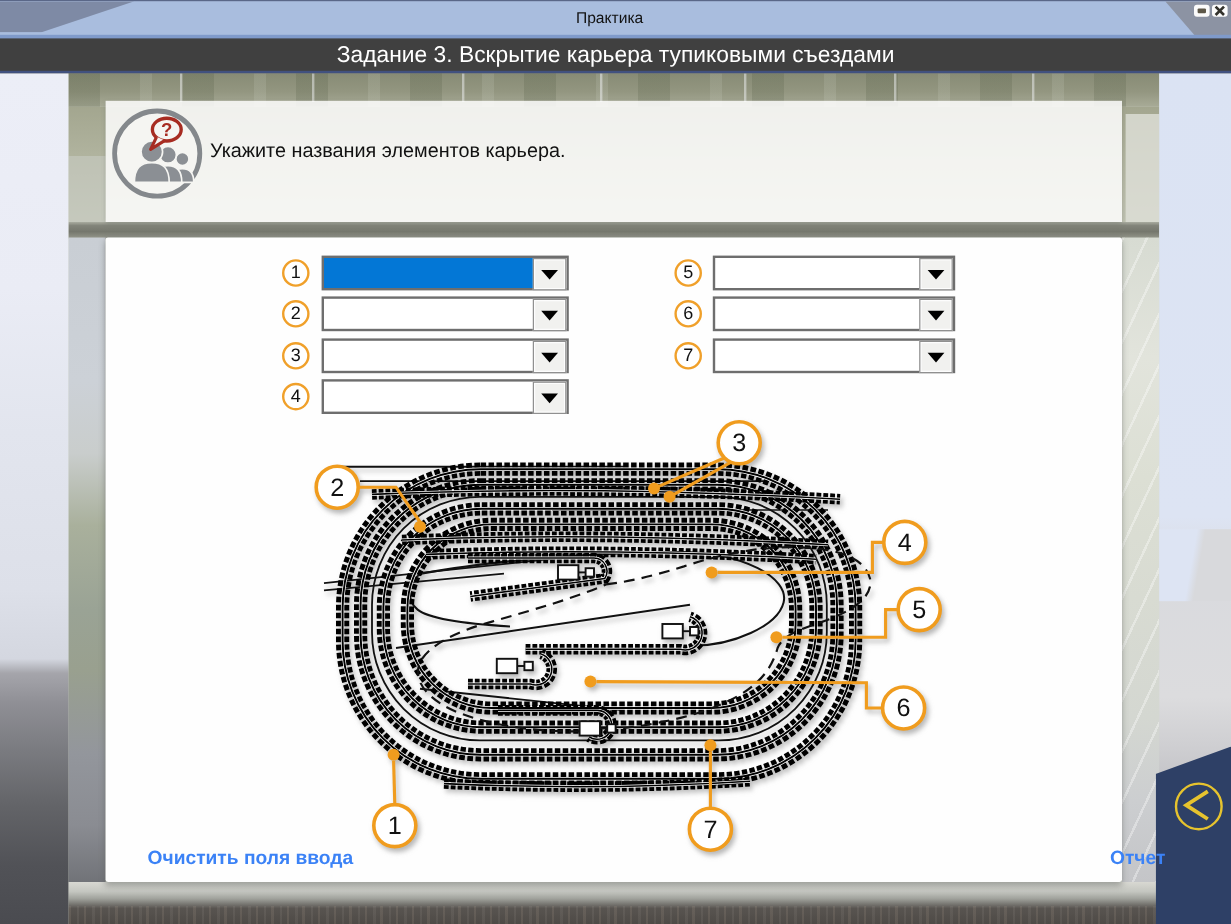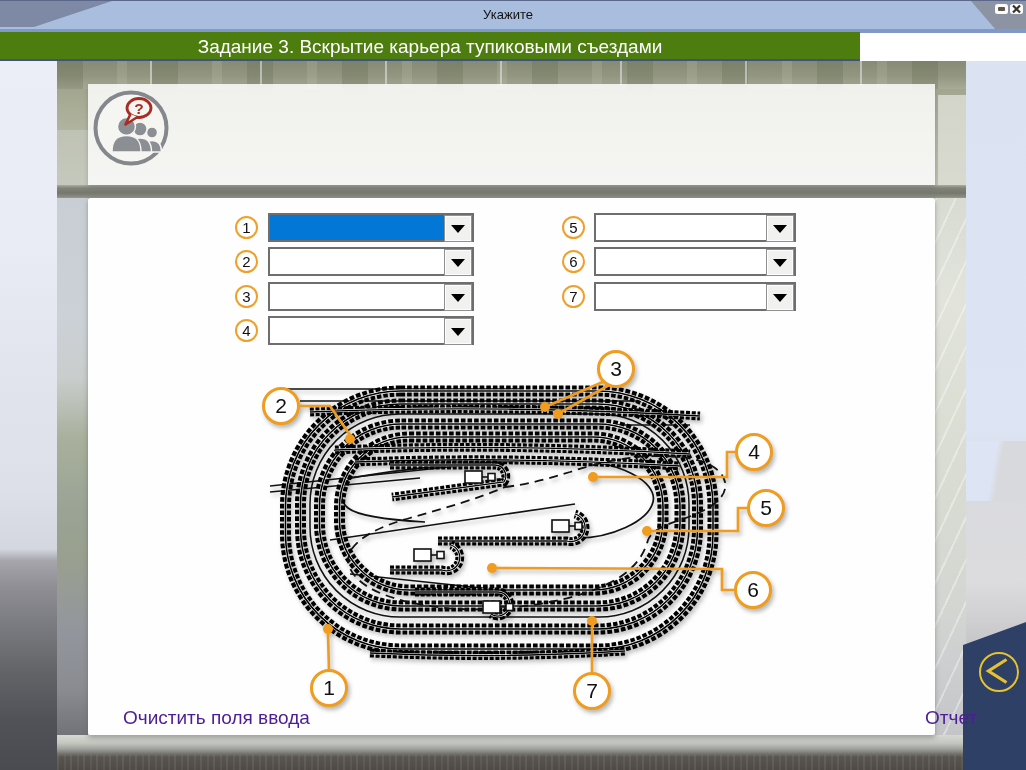--- a/index.html
+++ b/index.html
@@ -8,21 +8,21 @@
 #topbar{left:0;top:0;width:1026px;height:32px;background:#a9bdde;border-top:1px solid #5a6788;box-sizing:border-box;}
 #topbar .diagL{position:absolute;left:0;top:0;width:112px;height:26px;background:#7e8aa5;clip-path:polygon(0 0,112px 0,34px 26px,0 26px);}
 #topbar .diagR{position:absolute;right:0;top:0;width:70px;height:29px;background:#8c93a3;clip-path:polygon(15px 0,70px 0,70px 29px,40px 29px);}
 #topbar .bstrip{position:absolute;left:0;top:28px;width:1026px;height:4px;background:#7f9aca;}
 #topbar .ttl{position:absolute;left:0;top:6px;width:100%;text-align:center;font-size:13px;color:#111;}
 .winbtn{position:absolute;top:3px;width:13px;height:10px;background:#fbfbfb;border-radius:2.5px;}
 #btnmin{left:995px;}#btncls{left:1010px;}
 #btnmin i{position:absolute;left:3px;top:3px;width:7px;height:4px;background:#5d5748;border-radius:1px;}
 #btncls svg,#btnmin svg{position:absolute;left:0;top:0;}
 
-#titlebar{left:0;top:32px;width:860px;height:29px;background:#4d7c0f;color:#fff;}
+#titlebar{left:0;top:32px;width:1026px;height:29px;background:#404040;color:#fff;}
 #titlebar .t{position:absolute;width:100%;text-align:center;top:4px;font-size:19px;}
 #titlebar .edge{position:absolute;left:0;bottom:0;width:100%;height:2px;background:#41517f;}
 
 #bg{left:0;top:61px;width:1026px;height:709px;background:#cdd2c6;}
 .leftout{position:absolute;left:0;top:0;width:57px;height:709px;
  background:linear-gradient(180deg,#eceef7 0px,#eaecf5 180px,#e2e5ee 300px,#dde0e9 430px,#d4d7e0 488px,#a5a5ab 500px,#8f8f95 525px,#7c7d82 560px,#636468 610px,#515257 660px,#4a4b50 709px);}
 .rightout{position:absolute;left:966px;top:0;width:60px;height:709px;
  background:linear-gradient(180deg,#dbe3f3 0px,#dde4f3 370px,#d9dade 420px,#dcdcde 520px,#cfcfd2 560px,#c0c0c4 600px,#b0b0b4 709px);}
 .rdiag{position:absolute;left:966px;top:380px;width:60px;height:60px;background:linear-gradient(100deg,#dde4f3 45%,#d8d9dc 55%);}
 #navy{position:absolute;left:963px;top:550px;width:63px;height:159px;background:#2e4066;clip-path:polygon(0 34px,63px 11px,63px 159px,0 159px);}
@@ -40,21 +40,21 @@
 .botband{position:absolute;left:57px;top:674px;width:909px;height:35px;
  background:linear-gradient(180deg,#d8d8d2 0px,#c4c6c0 8px,#9fa19b 14px,#585450 22px,#4e4a46 35px);}
 .botband:after{content:"";position:absolute;left:0;top:20px;width:100%;height:15px;
  background:repeating-linear-gradient(90deg,rgba(200,180,160,.13) 0 2px,rgba(0,0,0,0) 2px 7px,rgba(230,220,210,.07) 7px 9px,rgba(0,0,0,0) 9px 13px);}
 .pole{position:absolute;top:0;width:1.5px;height:24px;background:rgba(240,242,244,.5);}
 
 #qstrip{left:88px;top:84px;width:847px;height:101px;background:rgba(255,255,255,.84);box-shadow:0 2px 4px rgba(90,95,90,.35);}
 #qstrip .txt{position:absolute;left:87px;top:33px;font-size:16.5px;color:#111;}
 
 #panel{left:88px;top:198px;width:847px;height:537px;background:#fefefe;box-shadow:0 3px 5px rgba(90,95,90,.45),0 -1px 2px rgba(120,120,120,.2);border-radius:2px;}
-.blabel{position:absolute;font-size:19px;font-weight:normal;color:#4c1d95;}
+.blabel{position:absolute;font-size:16px;font-weight:bold;color:#3b82f6;}
 
 .combo{position:absolute;width:206px;height:29px;background:#fff;border:2px solid #6e6e6e;box-sizing:border-box;}
 .combo .btn{position:absolute;right:0px;top:0px;width:26px;height:25px;background:#f1f1ef;border:1px solid #909090;box-shadow:inset 0 0 0 1px #fdfdfd;}
 .combo .btn:after{content:"";position:absolute;left:6px;top:9px;width:0;height:0;border:7px solid transparent;border-top:8px solid #000;border-bottom:none;}
 .combo.sel .fill{position:absolute;left:0;top:0;bottom:0;right:26px;background:#0377d6;}
 .numc{position:absolute;width:19px;height:19px;border:2px solid #f0a02a;border-radius:50%;background:#fff;color:#111;font-size:15px;text-align:center;line-height:19px;}
 
 #navbtn{left:979px;top:652px;width:40px;height:40px;border:2.5px solid #e6c32e;border-radius:50%;box-sizing:border-box;}
 #navbtn svg{position:absolute;left:4px;top:3px;}
 </style></head>
@@ -89,20 +89,21 @@
       <path d="M 56 69 C 56 61 60 57.5 66 57.5 C 72 57.5 75.5 61 75.5 69 Z"></path>
       <circle cx="54" cy="46" r="7"></circle>
       <path d="M 42 69 C 42 59 46.5 55 54 55 C 61.5 55 65.5 59 65.5 69 Z"></path>
       <circle cx="40.5" cy="43.5" r="9"></circle>
       <path d="M 26 69 C 26 57 31 52.5 40.5 52.5 C 50 52.5 55 57 55 69 Z"></path>
     </g>
     <ellipse cx="53" cy="25" rx="12" ry="9.5" fill="#f5f5f2" stroke="#a72c22" stroke-width="2.8"></ellipse>
     <path d="M 44.5 31 L 39.5 41.5 L 51.5 34" fill="#f5f5f2" stroke="#a72c22" stroke-width="2.6" stroke-linejoin="round"></path>
     <text x="53" y="30.5" font-size="15.5" font-weight="bold" fill="#a72c22" text-anchor="middle">?</text>
   </svg>
+  <div class="txt">Укажите названия элементов карьера.</div>
 </div>
 
 <div class="abs" id="panel"></div>
 
 <div class="combo sel" style="left:268px;top:213px">
     <div class="fill"></div>
     <div class="btn"></div>
   </div>
 <div class="combo" style="left:268px;top:247px">
     <div class="btn"></div>
@@ -234,21 +235,21 @@
 <text x="352" y="348" font-size="21" text-anchor="middle" fill="#111" font-family="Liberation Sans,sans-serif">7</text>
 </svg>
 
 <div class="blabel" style="left:123px;top:707px">Очистить поля ввода</div>
 <div class="blabel" style="left:925px;top:707px">Отчет</div>
 
 <div class="abs" id="topbar">
   <div class="diagL"></div>
     <div class="diagR"></div>
     <div class="bstrip"></div>
-  <div class="ttl" style="text-indent:-10px">Укажите</div>
+  <div class="ttl" style="text-indent:-10px">Практика</div>
   <div class="winbtn" id="btnmin">
       <i></i>
     </div>
   <div class="winbtn" id="btncls">
       <svg width="13" height="10" viewBox="0 0 13 10">
         <path d="M3 1.5 L10 8.5 M10 1.5 L3 8.5" stroke="#33322c" stroke-width="2.2"></path>
       </svg>
     </div>
 </div>
 <div class="abs" id="titlebar">

